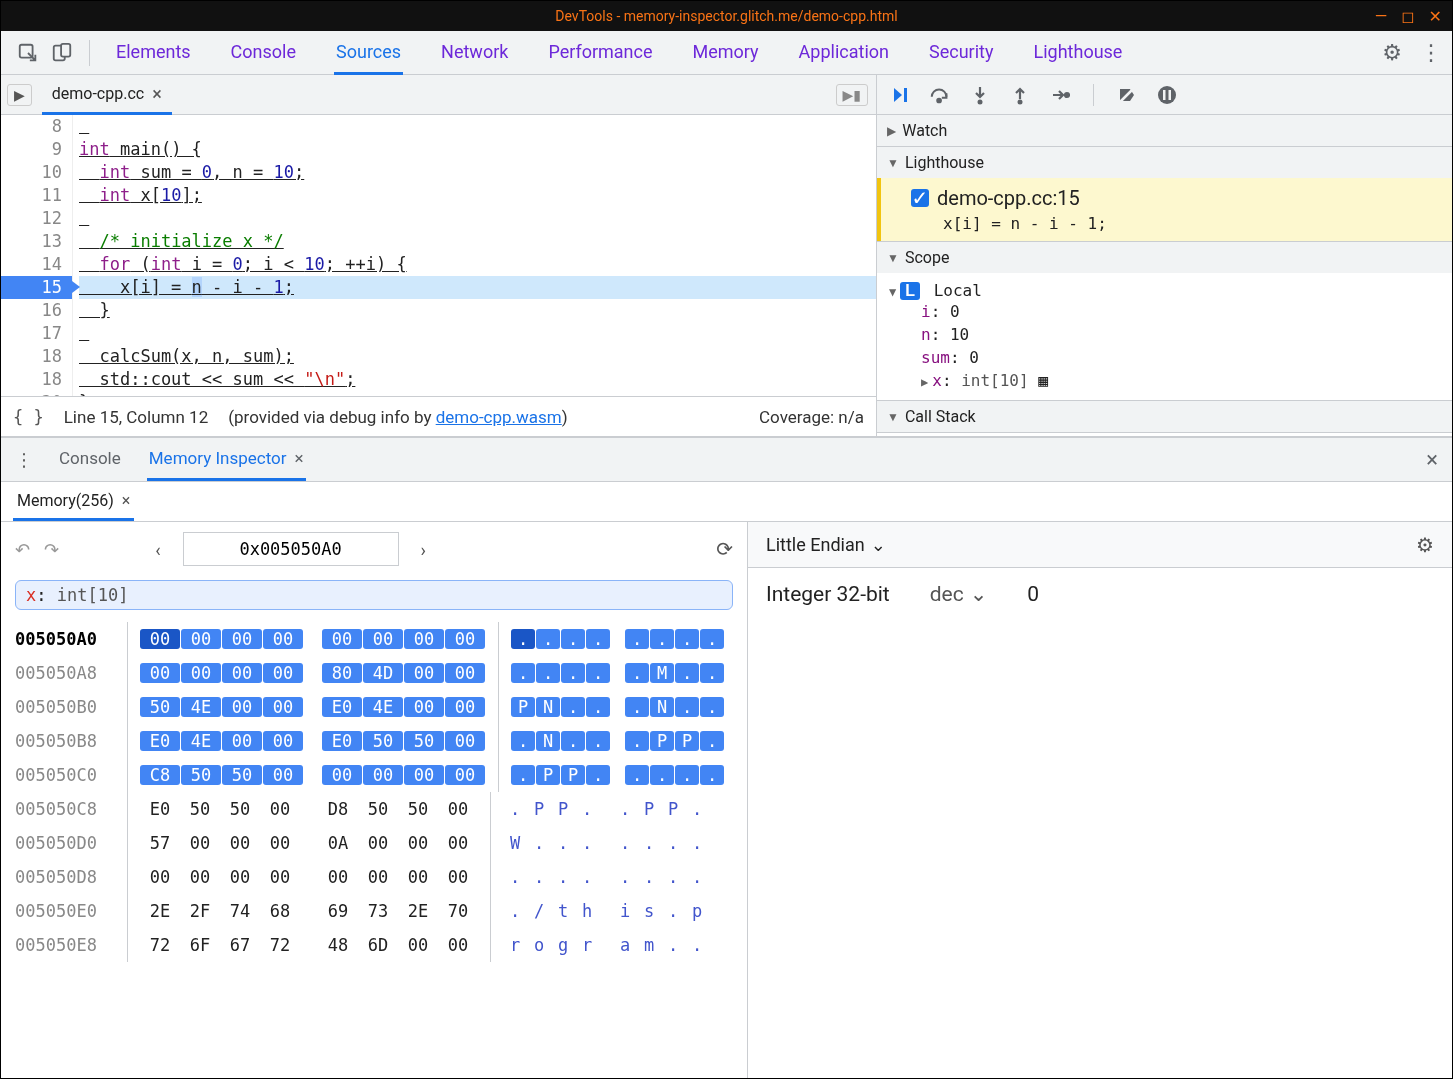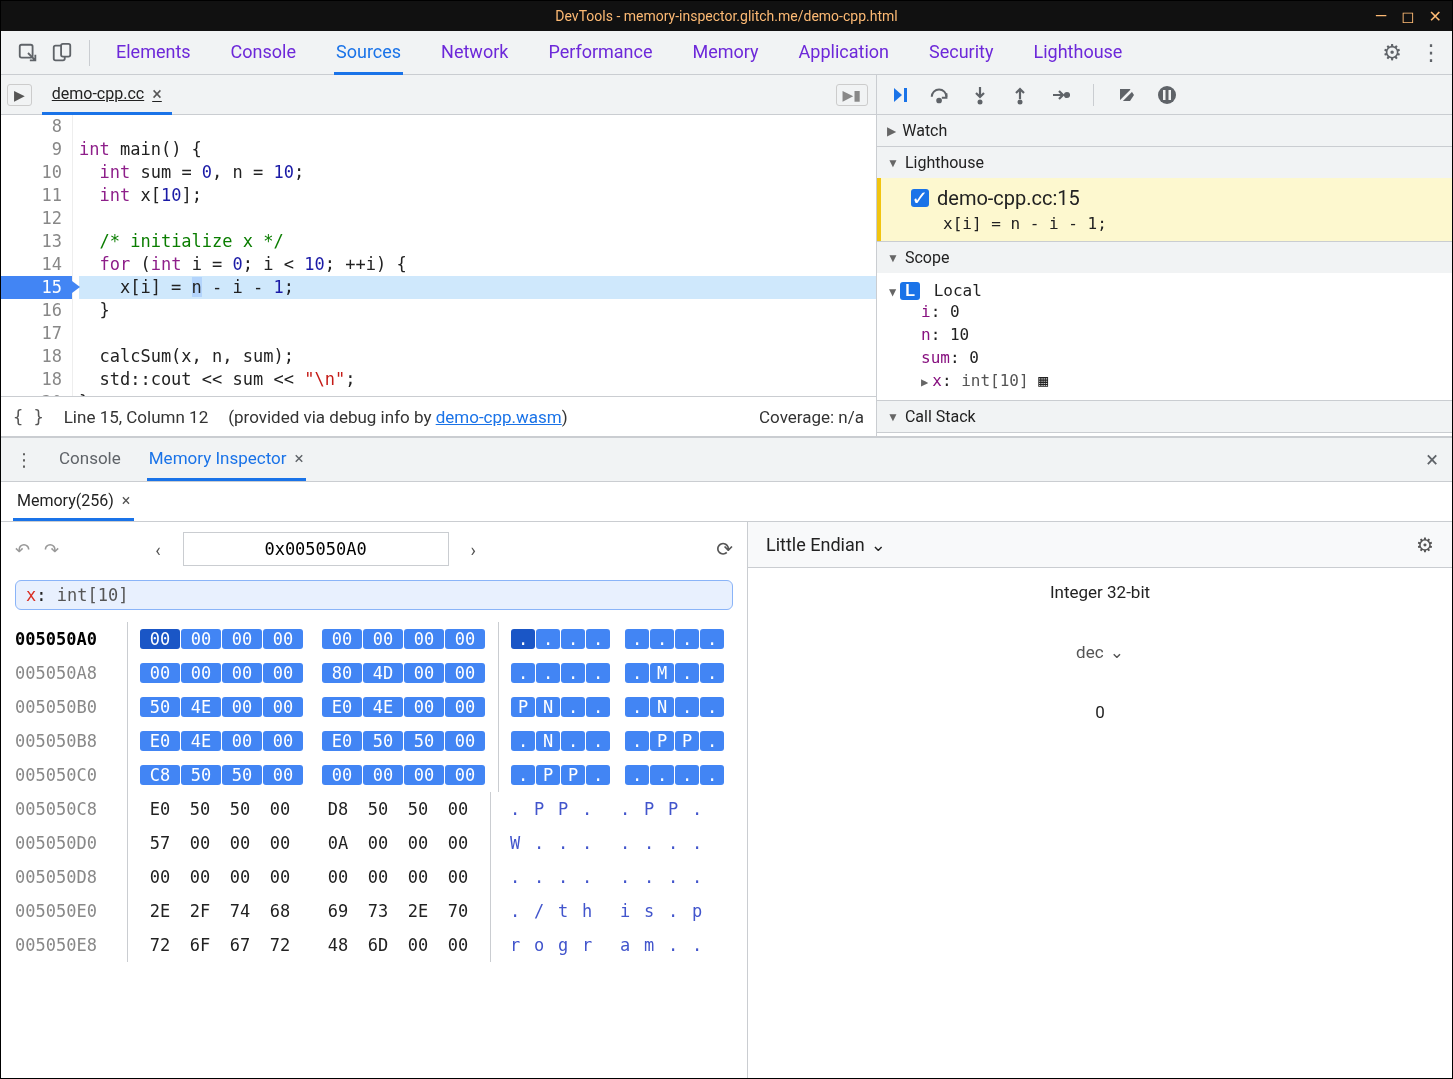--- a/index.html
+++ b/index.html
@@ -1,39 +1,39 @@
 <!DOCTYPE html>
 <html><head>
 <meta charset="utf-8">
 <style>
 * { box-sizing: border-box; margin: 0; padding: 0; }
 body { font-family: "Segoe UI", Roboto, Arial, sans-serif; font-size: 14px; background: #fff; color: #222; overflow: hidden; width: 1453px; height: 1079px; }
 .window { width: 1453px; height: 1079px; display: flex; flex-direction: column; border: 1px solid #000; }
-.titlebar { background: #111; color: #fdba74; height: 30px; display: flex; align-items: center; justify-content: center; position: relative; font-size: 14px; }
+.titlebar { background: #111; color: #f97316; height: 30px; display: flex; align-items: center; justify-content: center; position: relative; font-size: 14px; }
 .titlebar .controls { position: absolute; right: 10px; display: flex; gap: 14px; font-size: 16px; }
 .titlebar .controls span { cursor: default; }
 
 .toolbar { background: #f1f3f4; height: 44px; display: flex; align-items: center; border-bottom: 1px solid #cacdd1; padding: 0 10px; }
 .toolbar .icon-btn { width: 34px; height: 34px; display: flex; align-items: center; justify-content: center; color: #555; }
 .tabs { display: flex; align-items: center; margin-left: 14px; gap: 36px; }
 .tab { font-size: 18px; color: #6d28d9; padding: 10px 2px; border-bottom: 3px solid transparent; }
 .tab.active { color: #1a73e8; border-bottom-color: #1a73e8; }
 .toolbar-right { margin-left: auto; display: flex; align-items: center; gap: 18px; color: #5f6368; }
 
 .split-top { display: flex; height: 362px; border-bottom: 1px solid #cacdd1; }
 .left-pane { width: 876px; display: flex; flex-direction: column; border-right: 1px solid #cacdd1; }
 .file-tabs { background: #f1f3f4; height: 40px; display: flex; align-items: center; border-bottom: 1px solid #cacdd1; padding-left: 6px; }
-.file-tab { display: flex; align-items: center; padding: 8px 10px; border-bottom: 3px solid #1a73e8; font-size: 16px; text-decoration: underline; }
+.file-tab { display: flex; align-items: center; padding: 8px 10px; border-bottom: 3px solid #1a73e8; font-size: 16px; }
 .file-tab .close { margin-left: 8px; font-size: 18px; color: #555; }
 .file-tabs .pager-right { margin-left: auto; margin-right: 8px; color: #888; border: 1px solid #ccc; border-radius: 3px; padding: 2px 6px; font-size: 14px; }
 .file-tabs .toggle-nav { margin-right: 10px; border: 1px solid #ccc; border-radius: 3px; padding: 2px 6px; color: #555; }
 
 .code-area { flex: 1; display: flex; font-family: Menlo, Consolas, monospace; font-size: 17px; line-height: 23px; overflow: hidden; position: relative; }
 .gutter { width: 72px; text-align: right; padding-right: 10px; color: #888; background: #fff; border-right: 1px solid #eee; }
-.code { flex: 1; white-space: pre; padding-left: 6px; }
+.code { flex: 1; white-space: pre; padding-left: 6px; text-decoration: underline; }
 .code .kw { color: #8e1f8a; }
 .code .num { color: #1a1aa6; }
 .code .cmt { color: #0a7d00; }
 .code .str { color: #c41a16; }
 .line-hl { background: #cfe8fc; }
 .line-arrow { display: inline-block; width: 0; height: 0; border-top: 6px solid transparent; border-bottom: 6px solid transparent; border-left: 8px solid #4285f4; margin-left: -2px; }
 
 .status-bar { height: 40px; border-top: 1px solid #cacdd1; display: flex; align-items: center; padding: 0 12px; font-size: 17px; color: #333; gap: 20px; background: #fff; }
 .status-bar .braces { font-family: monospace; color: #555; }
 .status-bar a { color: #1a73e8; text-decoration: underline; }
@@ -67,21 +67,21 @@
 
 .mem-tabs { height: 40px; display: flex; align-items: center; padding: 0 12px; border-bottom: 1px solid #cacdd1; }
 .mem-tab { font-size: 16px; padding: 8px 4px; border-bottom: 3px solid #1a73e8; display: flex; align-items: center; }
 .mem-tab .close { margin-left: 8px; color: #555; }
 
 .mem-body { flex: 1; display: flex; }
 .mem-left { width: 747px; border-right: 1px solid #cacdd1; padding: 10px 14px; display: flex; flex-direction: column; }
 .mem-nav { display: flex; align-items: center; gap: 14px; margin-bottom: 14px; }
 .mem-nav .undo, .mem-nav .redo { color: #999; font-size: 18px; }
 .mem-nav .chev { color: #555; font-size: 18px; padding: 0 8px; }
-.mem-addr-input { width: 266px; height: 34px; border: 1px solid #cacdd1; text-align: center; font-family: monospace; font-size: 17px; }
+.mem-addr-input { width: 216px; height: 34px; border: 1px solid #cacdd1; text-align: center; font-family: monospace; font-size: 17px; }
 .mem-nav .refresh { margin-left: auto; font-size: 20px; color: #555; }
 .mem-chip { display: inline-block; border: 1px solid #8ab4f8; background: #e8f0fe; border-radius: 6px; padding: 4px 10px; font-family: monospace; font-size: 17px; margin-bottom: 12px; }
 .mem-chip .x { color: #d93025; }
 .mem-chip .t { color: #555; }
 
 .mem-grid { font-family: Menlo, Consolas, monospace; font-size: 17px; }
 .mem-row { display: flex; align-items: center; height: 34px; }
 .mem-addr { width: 100px; color: #888; padding-right: 8px; }
 .mem-addr.bold { color: #000; font-weight: 700; }
 .hex-group { display: flex; gap: 0; }
@@ -91,21 +91,21 @@
 .ascii-spacer { width: 14px; }
 .hl-blue .hex-cell, .hl-blue .ascii-cell { background: #4285f4; color: #fff; border-radius: 3px; margin-right: 1px; }
 .hl-blue .hex-cell.first { background: #1a56c6; }
 .hl-blue .ascii-cell.first { background: #1a56c6; }
 .divider-v { width: 1px; background: #cacdd1; margin: 0 12px; align-self: stretch; }
 
 .mem-right { flex: 1; padding: 0; }
 .mem-right-header { height: 46px; display: flex; align-items: center; padding: 0 18px; border-bottom: 1px solid #cacdd1; background: #f8f9fa; gap: 8px; }
 .mem-right-header .endian { font-size: 18px; display: flex; align-items: center; gap: 6px; }
 .mem-right-header .gear { margin-left: auto; color: #555; font-size: 20px; }
-.mem-right-row { display: flex; align-items: center; padding: 14px 18px; gap: 40px; font-size: 17px; flex-direction: column; }
+.mem-right-row { display: flex; align-items: center; padding: 14px 18px; gap: 40px; font-size: 21px; }
 .mem-right-row .sel { display: flex; align-items: center; gap: 6px; color: #555; }
 
 svg { display: block; }
 </style>
 </head>
 <body>
 
 <div class="window">
   <div class="titlebar">
     <span>DevTools - memory-inspector.glitch.me/demo-cpp.html</span>

